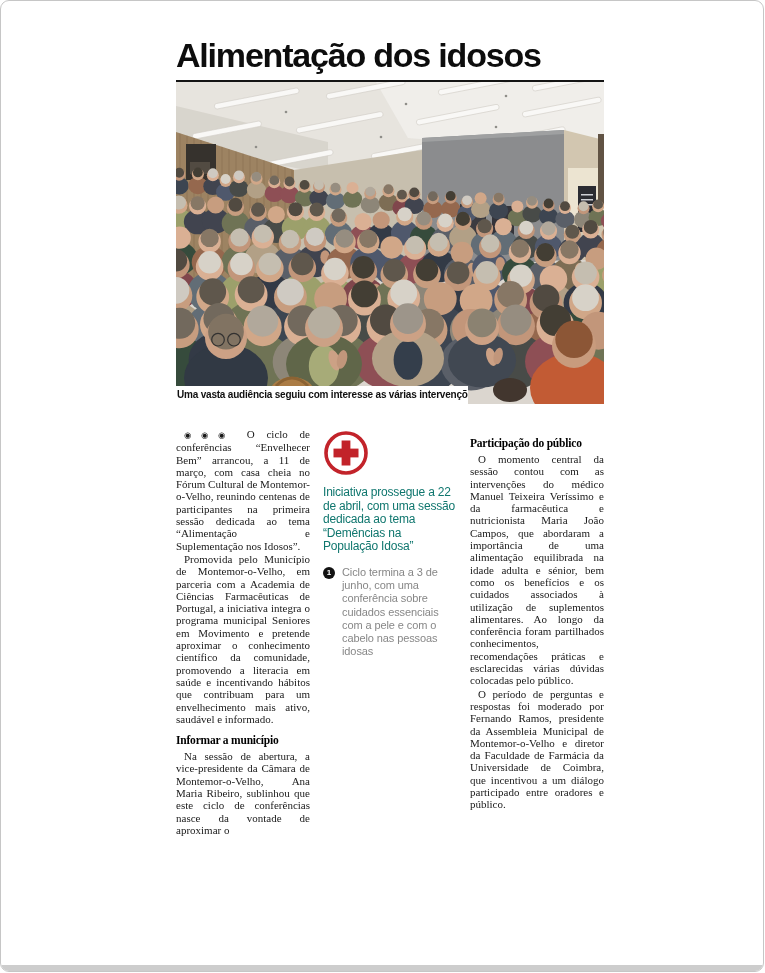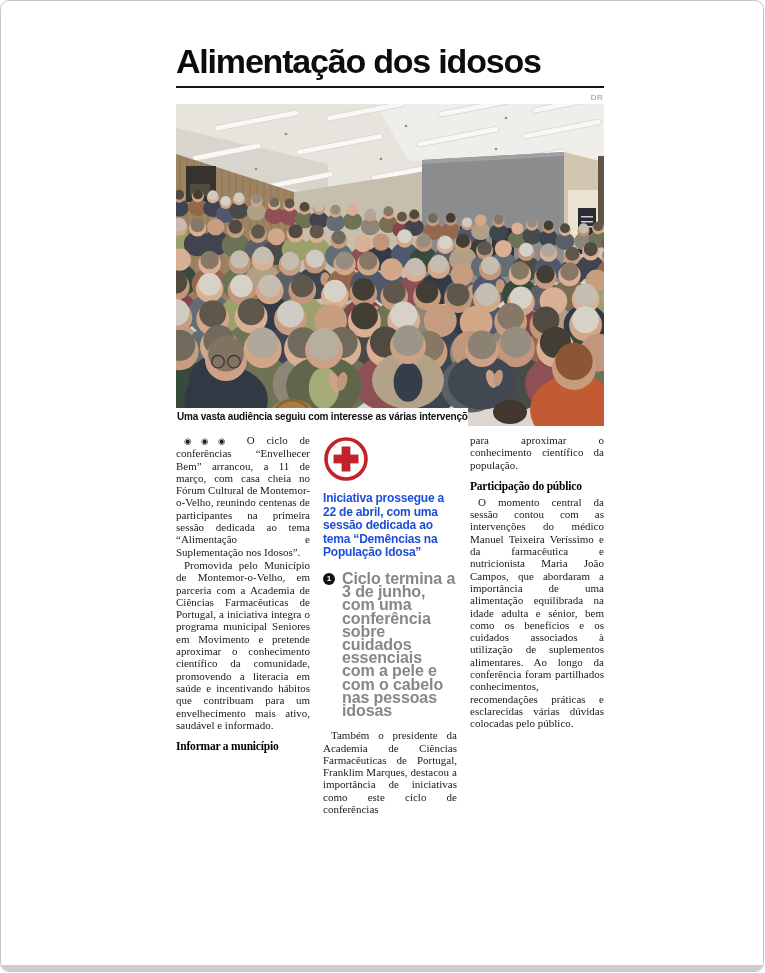--- a/index.html
+++ b/index.html
@@ -6,77 +6,76 @@
   .page{
     position:relative; width:762px; height:970px; margin:0;
     background:#fff; border:1px solid #c6c6c6; border-radius:9px;
     overflow:hidden;
     font-family:"Liberation Sans", sans-serif;
   }
   .page-bottom-edge{
     position:absolute; left:0; bottom:0; width:100%; height:6px;
     background:#cdcdcd; border-radius:0 0 9px 9px;
   }
-  .article{position:absolute; left:175px; top:42px; width:428px;}
+  .article{position:absolute; left:175px; top:36px; width:428px;}
   h1.headline{
     margin:0; color:#0d0d0d;
     font-family:"Liberation Sans", sans-serif;
     font-weight:800; font-size:34px; line-height:37px; letter-spacing:-1.2px;
   }
   .headline-rule{height:2px; background:#141414; margin-top:6px;}
   .credit{
     font-size:8px; color:#8e8e8e; text-align:right;
     margin:5px 1px 2px 0; letter-spacing:0.3px;
   }
   figure.photo{position:relative; width:428px; height:322px; margin:0; background:#ddd9d2;}
   figure.photo svg{position:absolute; left:0; top:0; width:100%; height:100%;}
   figcaption.caption{
     position:absolute; left:0; bottom:0; width:291px; height:18px;
     background:#ffffff; color:#101010;
     font-weight:700; font-size:10px; line-height:18px; letter-spacing:-0.2px;
     padding-left:1px; white-space:nowrap; overflow:hidden;
   }
-  .columns{display:flex; gap:13px; margin-top:8px;}
+  .columns{display:flex; gap:13px; margin-top:24px;}
   .col{width:134px;}
   .body{
     font-family:"Liberation Serif", serif;
     font-size:11px; line-height:12.3px; color:#191919;
     text-align:justify; margin:0 0 1px 0;
   }
   .indent{text-indent:8px;}
   .orn{font-family:"DejaVu Sans", sans-serif; font-size:8.5px; letter-spacing:0.5px;}
   .subhead{
     font-family:Liberation Serif, serif;
     font-weight:700; font-size:11.5px; line-height:13px; letter-spacing:-0.2px;
     color:#000; margin:9px 0 3px 0;
   }
   .cross-wrap{width:46px; height:46px; margin:2px 0 10px 0;}
   .callout{
-    font-weight:700; font-size:12px; line-height:13.6px; letter-spacing:-0.2px;
-    color:#1d4ed8; margin:0 0 12px 0;
+    font-weight:400; font-size:12px; line-height:13.6px; letter-spacing:-0.2px;
+    color:#0f766e; margin:0 0 12px 0;
   }
   .bullet{display:flex; gap:7px; margin:0 0 12px 0;}
   .bullet-num{
     flex:0 0 12px; width:12px; height:12px; border-radius:50%;
     background:#121212; color:#fff; text-align:center;
     font-weight:700; font-size:8px; line-height:12px; margin-top:1px;
   }
   .bullet-text{
-    font-size:16px; line-height:13.2px; letter-spacing:-0.1px; color:#878787;font-weight:bold;
+    font-size:11px; line-height:13.2px; letter-spacing:-0.1px; color:#878787;
   }
 </style>
 </head>
 <body>
 
 <div class="page">
   <div class="article">
 
     <h1 class="headline"><span>Alimentação dos idosos</span><br></h1>
     <div class="headline-rule"></div>
-    <div class="credit">DR</div>
 
     <figure class="photo">
       <svg id="photo-svg" viewBox="0 0 428 322" preserveAspectRatio="none">
           <rect x="0" y="0" width="428" height="150" fill="#e9e7e2"></rect>
           <polygon points="200,0 428,0 428,72 232,56" fill="#f3f2ef"></polygon>
           <polygon points="0,24 152,60 152,92 0,64" fill="#dad7d0"></polygon>
           <g transform="rotate(-11 38 22)">
             <rect x="38" y="22" width="86" height="5.5" rx="2.5" fill="#fcfcfb" stroke="#d2cfc9" stroke-width="0.6"></rect>
           </g>
           <g transform="rotate(-11 150 12)">
@@ -489,40 +488,40 @@
         </svg>
       <figcaption class="caption">Uma vasta audiência seguiu com interesse as várias intervenções</figcaption>
     </figure>
 
     <div class="columns">
 
       <div class="col">
         <p class="body indent"><span class="orn">◉◉◉</span> <span>O ciclo de conferências “Envelhecer Bem” arrancou, a 11 de março, com casa cheia no Fórum Cultural de Montemor-o-Velho, reunindo centenas de participantes na primeira sessão dedicada ao tema “Alimentação e Suplementação nos Idosos”.</span></p>
         <p class="body indent">Promovida pelo Município de Montemor-o-Velho, em parceria com a Academia de Ciências Farmacêuticas de Portugal, a iniciativa integra o programa municipal Seniores em Movimento e pretende aproximar o conhecimento científico da comunidade, promovendo a literacia em saúde e incentivando hábitos que contribuam para um envelhecimento mais ativo, saudável e informado.</p>
         <h3 class="subhead">Informar a município</h3>
+        <p class="body indent">Na sessão de abertura, a vice-presidente da Câmara de Montemor-o-Velho, Ana Maria Ribeiro, sublinhou que este ciclo de conferências nasce da vontade de aproximar o</p>
       </div>
 
       <div class="col">
         <div class="cross-wrap">
           <svg viewBox="0 0 46 46" width="46" height="46">
             <circle cx="23" cy="23" r="20" fill="none" stroke="#c2232a" stroke-width="3.6"></circle>
             <rect x="10.5" y="18.6" width="25" height="8.8" fill="#c2232a"></rect>
             <rect x="18.6" y="10.5" width="8.8" height="25" fill="#c2232a"></rect>
           </svg>
         </div>
         <p class="callout">Iniciativa prossegue a 22 de abril, com uma sessão dedicada ao tema “Demências na População Idosa”</p>
         <div class="bullet">
           <span class="bullet-num">1</span>
           <span class="bullet-text">Ciclo termina a 3 de junho, com uma conferência sobre cuidados essenciais com a pele e com o cabelo nas pessoas idosas</span>
         </div>
-        <p class="body indent">Também o presidente da Academia de Ciências Farmacêuticas de Portugal, Franklim Marques, destacou a importância de iniciativas como este ciclo de conferências</p>
       </div>
 
       <div class="col">
-        <p class="body">para aproximar o conhecimento científico da população.</p>
         <h3 class="subhead">Participação do público</h3>
         <p class="body indent">O momento central da sessão contou com as intervenções do médico Manuel Teixeira Veríssimo e da farmacêutica e nutricionista Maria João Campos, que abordaram a importância de uma alimentação equilibrada na idade adulta e sénior, bem como os benefícios e os cuidados associados à utilização de suplementos alimentares. Ao longo da conferência foram partilhados conhecimentos, recomendações práticas e esclarecidas várias dúvidas colocadas pelo público.</p>
+        <p class="body indent">O período de perguntas e respostas foi moderado por Fernando Ramos, presidente da Assembleia Municipal de Montemor-o-Velho e diretor da Faculdade de Farmácia da Universidade de Coimbra, que incentivou a um diálogo participado entre oradores e público.</p>
       </div>
 
     </div>
   </div>
   <div class="page-bottom-edge"></div>
 </div>
 
 </body></html>

